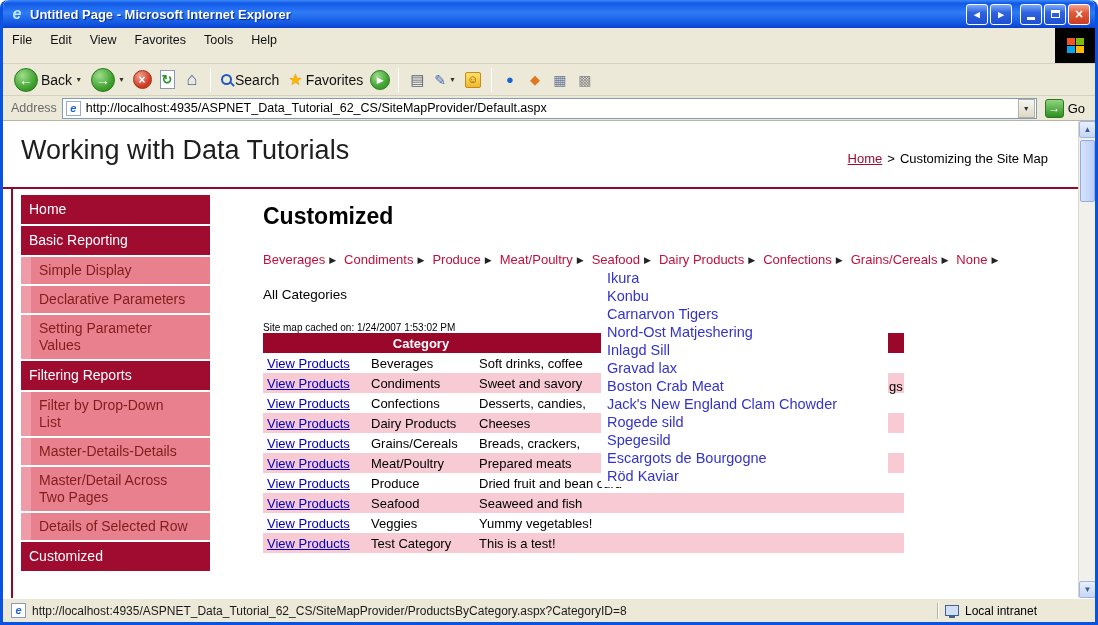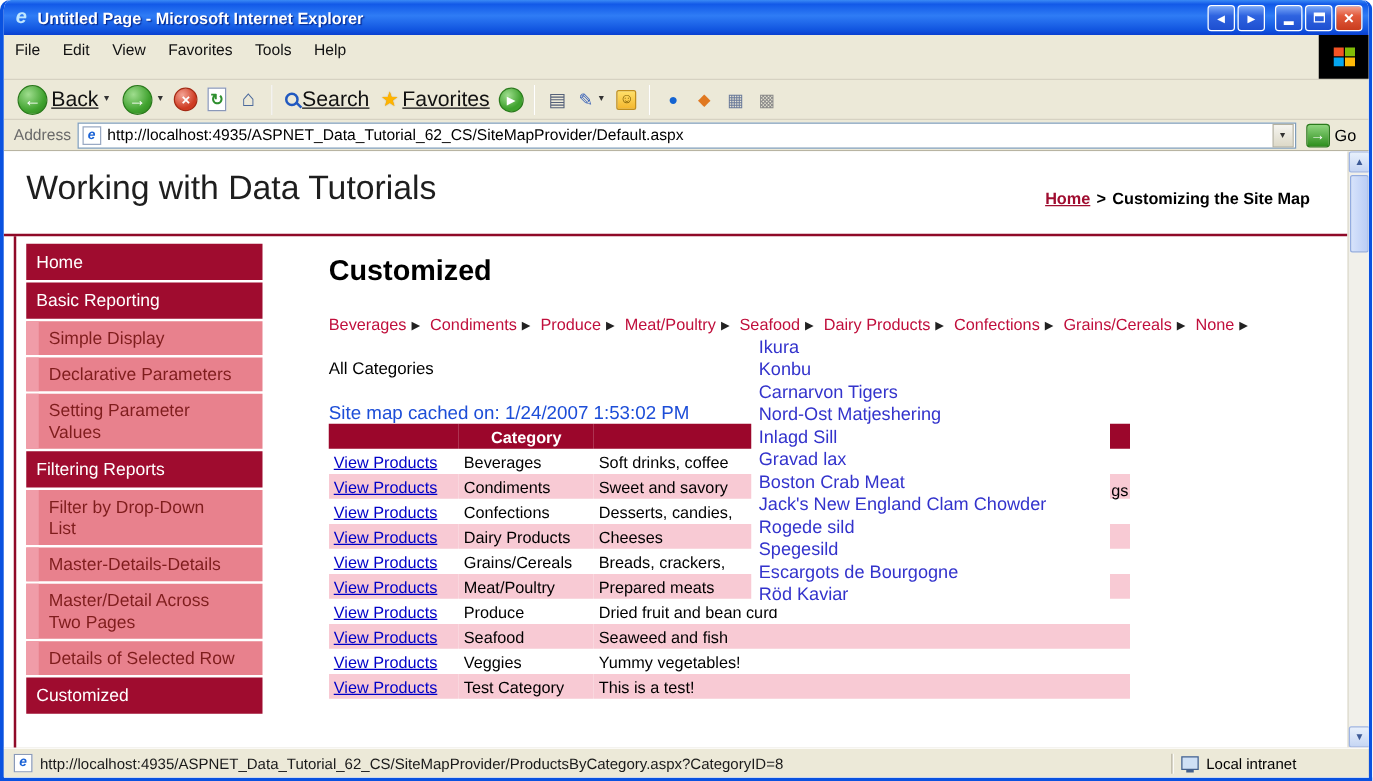--- a/index.html
+++ b/index.html
@@ -43,21 +43,21 @@
 
   
   .toolbar { height: 32px; flex: none; background: #ECE9D8; border-bottom: 1px solid #D6D2C2; display: flex; align-items: center; padding: 0 8px; gap: 3px; }
   .tb-btn { display: flex; align-items: center; gap: 3px; padding: 2px 3px; border-radius: 3px; }
   .nav-circle {
     width: 24px; height: 24px; border-radius: 50%;
     background: radial-gradient(circle at 35% 30%, #9FDD8E, #3FA22E 62%, #2C7F1E);
     border: 1px solid #2A7A1C; color: #fff; font-size: 14px; font-weight: bold;
     display: flex; align-items: center; justify-content: center;
   }
-  .tb-label { font-size: 17px; color: #111; text-decoration: underline; }
+  .tb-label { font-size: 14px; color: #111; }
   .caret { font-size: 7px; color: #333; }
   .sep { width: 1px; height: 24px; background: #C9C5B5; border-right: 1px solid #fff; margin: 0 4px; }
   .mini { width: 22px; height: 24px; display: flex; align-items: center; justify-content: center; }
   .stop-circle { width: 19px; height: 19px; border-radius: 50%; background: radial-gradient(circle at 35% 30%, #F4A394, #CE3B22 65%); border: 1px solid #A42A14; color: #fff; font-size: 12px; font-weight: bold; display: flex; align-items: center; justify-content: center; }
   .page-ic { width: 15px; height: 19px; background: #fff; border: 1px solid #8A98B8; color: #2E8F2E; font-size: 13px; font-weight: bold; display: flex; align-items: center; justify-content: center; }
   .home-g { font-size: 18px; color: #4C6A9C; }
   .lens { width: 11px; height: 11px; border: 2px solid #2159C0; border-radius: 50%; position: relative; display: inline-block; }
   .lens::after { content: ""; position: absolute; width: 6px; height: 2px; background: #2159C0; transform: rotate(45deg); right: -5px; bottom: -2px; }
   .star-g { color: #FFB400; font-size: 16px; text-shadow: 0 0 1px #B97E00; }
   .media-circle { width: 20px; height: 20px; border-radius: 50%; background: radial-gradient(circle at 35% 30%, #9FDD8E, #3FA22E 62%); border: 1px solid #2A7A1C; color: #fff; font-size: 9px; display: flex; align-items: center; justify-content: center; }
@@ -77,42 +77,42 @@
   .go-btn { display: flex; align-items: center; gap: 4px; padding: 0 6px 0 3px; }
   .go-ic { width: 19px; height: 19px; border-radius: 3px; background: linear-gradient(#8FD57E, #2E8F1E); border: 1px solid #2A7A1C; color: #fff; font-size: 12px; font-weight: bold; display: flex; align-items: center; justify-content: center; }
   .go-label { font-size: 13px; }
 
   
   .viewport { flex: 1; position: relative; background: #fff; overflow: hidden; }
   .page { height: 100%; padding-right: 17px; }
 
   .page-header { height: 66px; position: relative; }
   .page-title { font-size: 27px; font-weight: normal; color: #1E1E1E; padding: 14px 0 0 18px; }
-  .breadcrumb { position: absolute; right: 30px; top: 30px; font-size: 13px; font-weight: bold; white-space: nowrap; }
+  .breadcrumb { position: absolute; right: 30px; top: 30px; font-size: 13px; font-weight: normal; white-space: nowrap; }
   .bc-home { color: #9F0C2F; text-decoration: underline; cursor: pointer; }
   .bc-sep { color: #000; margin: 0 5px; }
   .bc-current { color: #000; }
 
   .page-body { height: 421px; border-top: 2px solid #8F0A28; padding-top: 6px; display: flex; position: relative; }
   .page-body::before { content: ""; position: absolute; left: 8px; top: 0; bottom: 0; width: 2px; background: #8F0A28; }
 
   
   .sidebar { width: 189px; margin-left: 18px; flex: none; }
   .sb-item { font-size: 14px; line-height: 17px; margin-bottom: 2px; cursor: pointer; }
   .sb-item.top { background: #9F0C2F; color: #fff; padding: 6px 8px; }
   .sb-item.sub { background: #E8818D; color: #7f1d1d; border-left: 10px solid #F09CA8; padding: 5px 21px 5px 8px; }
 
   
   .main { flex: 1; position: relative; padding-left: 53px; }
   .main-heading { font-size: 23px; font-weight: bold; color: #000; margin-top: 8px; }
   .cat-menu { margin-top: 22px; font-size: 13px; white-space: nowrap; }
   .cat-link { color: #C00F3C; margin-right: 4px; cursor: pointer; }
   .cat-arrow { color: #222; font-size: 9px; margin-right: 8px; vertical-align: 1px; }
   .all-cats { margin-top: 20px; font-size: 13.5px; color: #000; }
-  .cache-line { margin-top: 20px; font-size: 15px; color: #1d4ed8; }
+  .cache-line { margin-top: 20px; font-size: 10px; color: #000000; }
 
   .table-wrap { position: relative; width: 641px; }
   table.categories { border-collapse: collapse; width: 641px; font-size: 13px; table-layout: fixed; }
   table.categories th { background: #9B062B; color: #fff; height: 20px; font-size: 13px; font-weight: bold; }
   table.categories td { height: 20px; padding: 0 4px; vertical-align: middle; white-space: nowrap; overflow: hidden; }
   table.categories tbody tr:nth-child(even) td { background: #F8CAD4; }
   a.view { color: #0000C8; text-decoration: underline; cursor: pointer; }
   .tail-frag { position: absolute; left: 626px; top: 46px; font-size: 13px; color: #000; }
 
   .flyout { position: absolute; left: 391px; top: 72px; width: 287px; background: #fff; z-index: 6; padding: 2px 0; }

